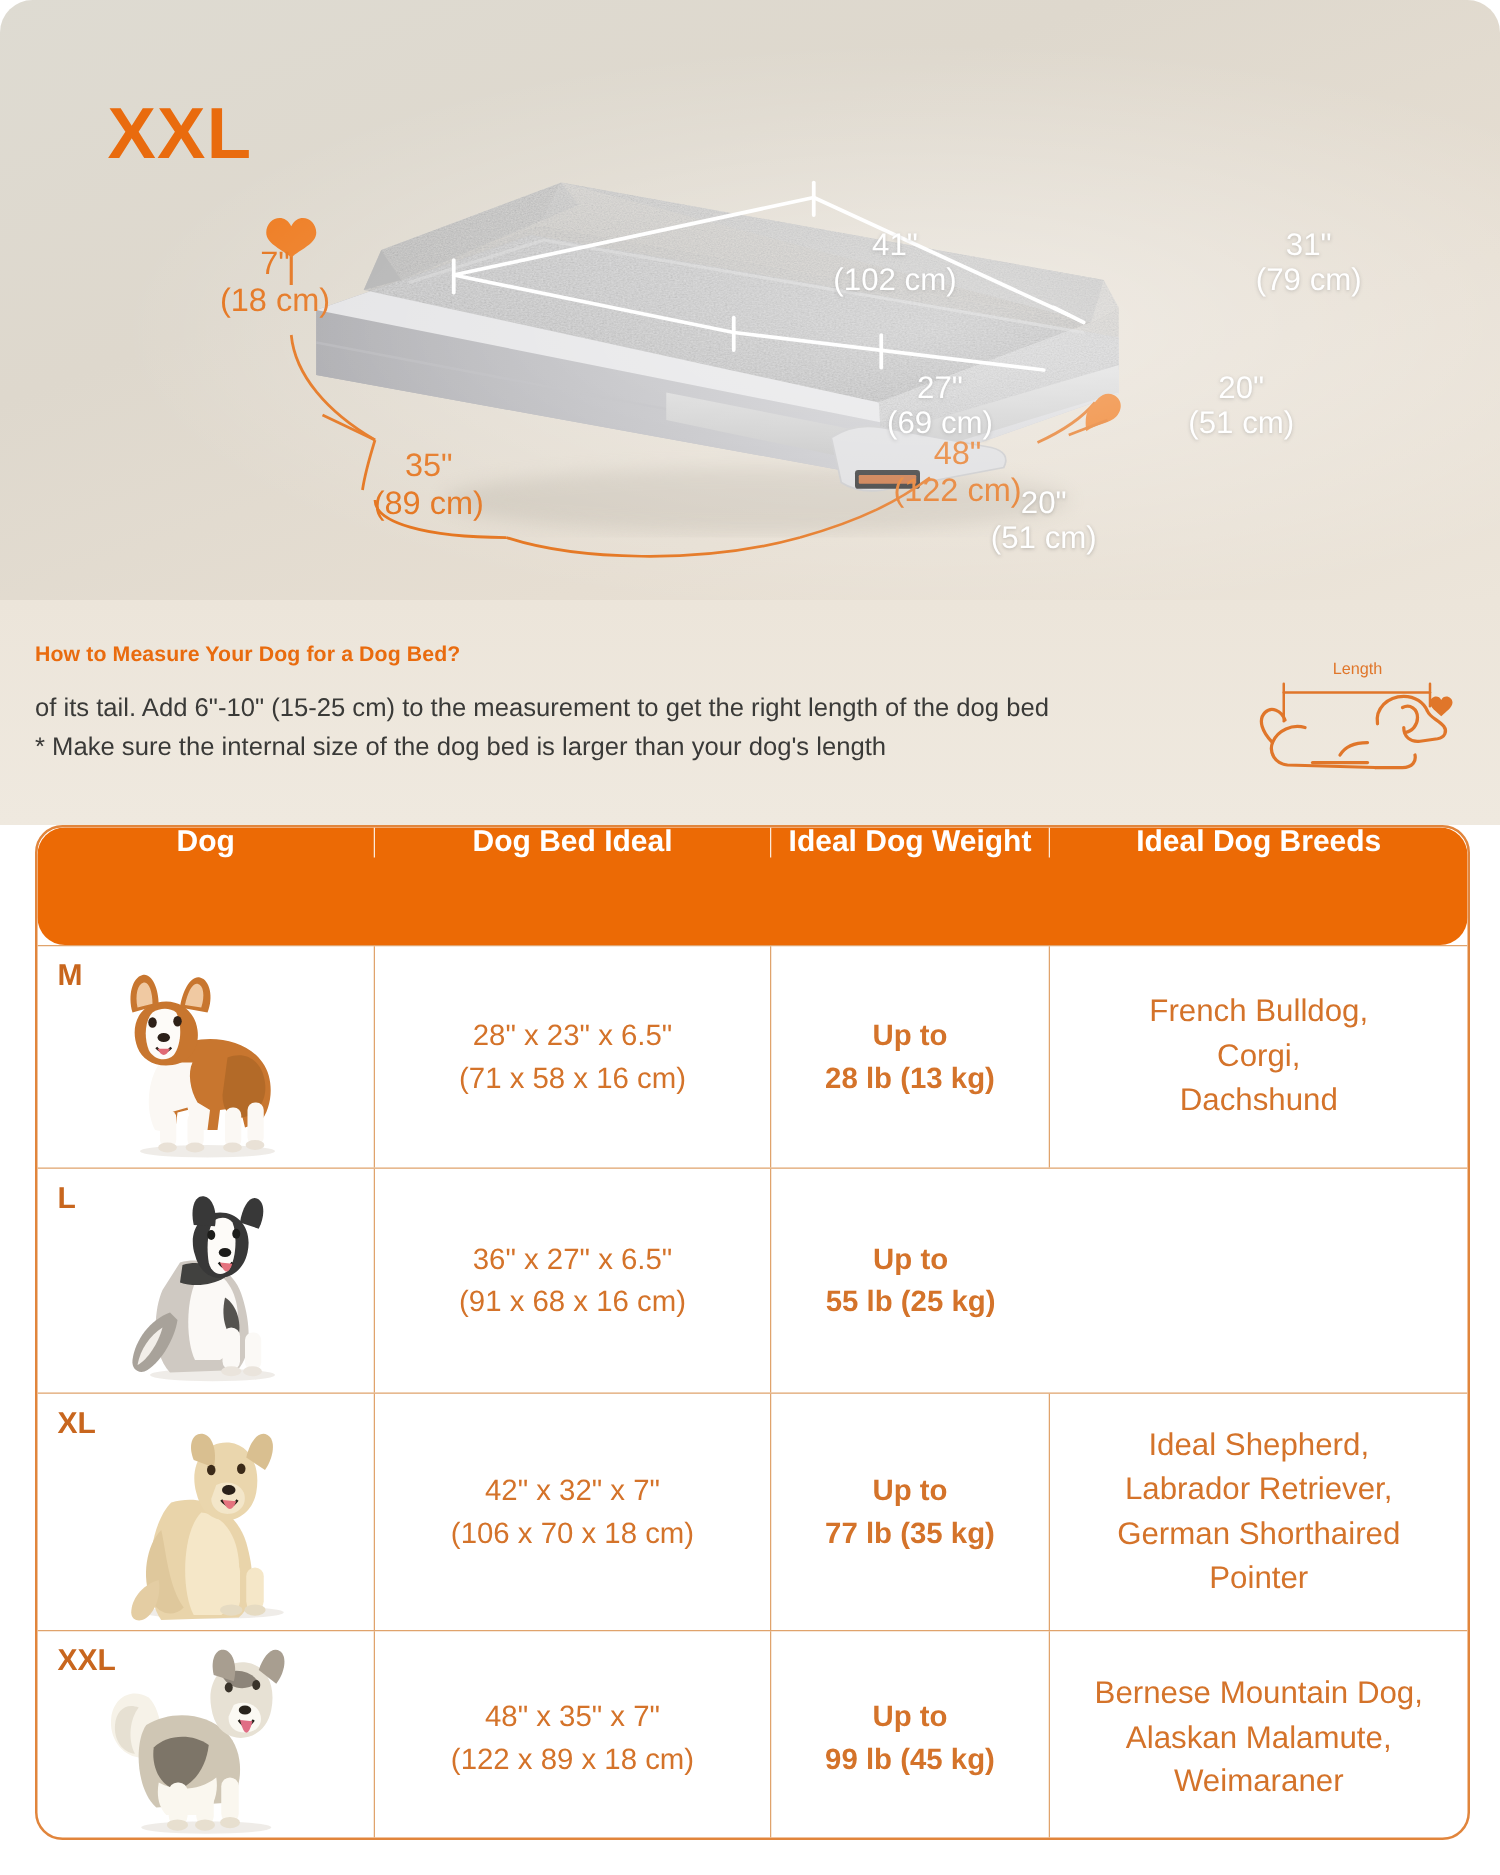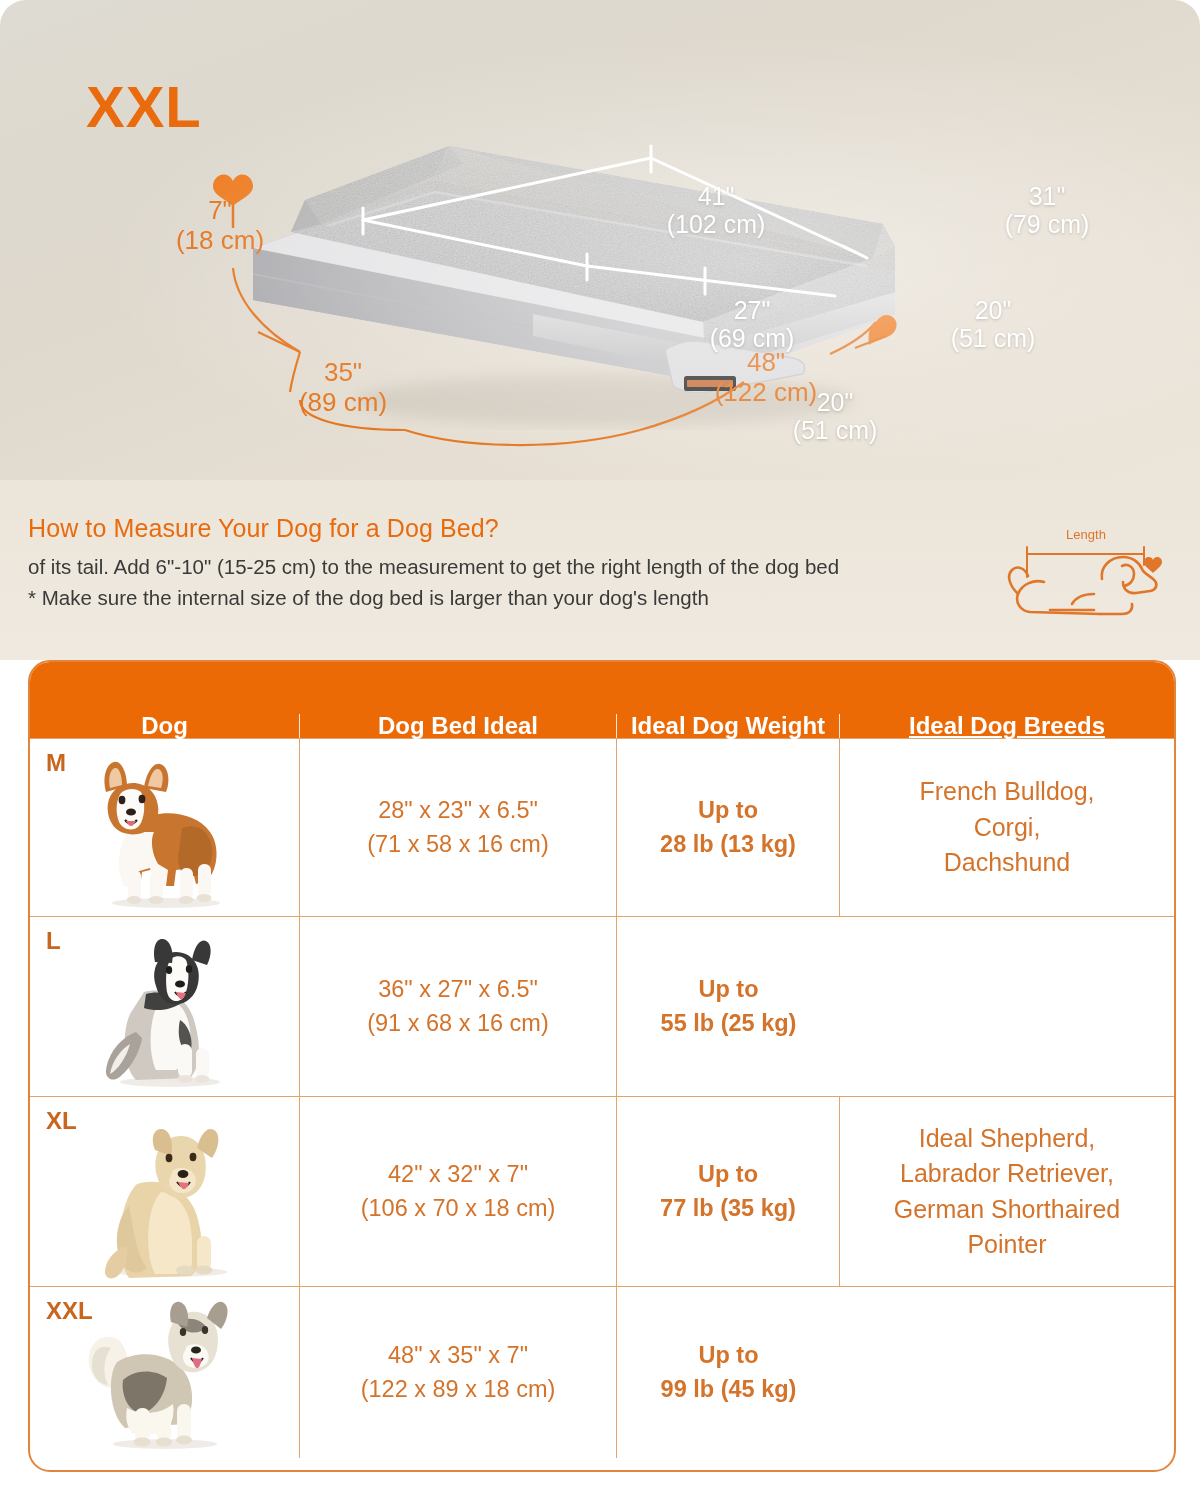--- a/index.html
+++ b/index.html
@@ -48,40 +48,41 @@
   .d20b { left: 520px; top: 288px; width: 160px; }
   .d7   { left: 160px; top: 196px; width: 120px; }
   .d35  { left: 268px; top: 358px; width: 150px; }
   .d48  { left: 676px; top: 348px; width: 180px; }
 
   
   .measure { position:absolute; left:0; top:480px; width:1200px; height:180px;
              background: linear-gradient(180deg,#ece5da 0%, #efe9df 100%); }
   .measure h2 {
     position:absolute; left:28px; top:34px;
-    font-size:25px; font-weight:normal; color:#E96B0E; letter-spacing:.1px;
+    font-size:17px; font-weight:bold; color:#E96B0E; letter-spacing:.1px;
   }
   .m-body { position:absolute; left:28px; top:72px; width: 950px; color:#3a3a38; font-size:20.5px; line-height:1.5; }
   .m-body b { color:#1d1d1b; font-weight:bold; }
   .m-line { display:block; }
 
   .dog-diagram { position:absolute; left:1002px; top:522px; width:176px; height:118px; }
 
   
   .tbl {
     position:absolute; left:28px; top:660px; width:1148px; height:812px;
     border:2px solid #E1853C; border-radius:22px; background:#fff; overflow:hidden;
   }
   .thead {
-    display:flex; height:76px; background:#EC6A05; color:#fff;
-    align-items:flex-end;
+    display:flex; height:94px; background:#EC6A05; color:#fff;
+    align-items:flex-start;
+    border-radius:22px;
   }
   .thead .th { font-size:24px; font-weight:bold; text-align:center; line-height:1;
                border-right:1.5px solid rgba(255,255,255,.85); }
-  .thead .th:last-child { border-right:none;text-decoration:underline; }
+  .thead .th:last-child { border-right:none; }
 
   .trow { display:flex; border-top:1.5px solid #E0A36C; }
   .trow .td { border-right:1.5px solid #E0A36C; position:relative; }
   .trow .td:last-child { border-right:none; }
 
   .c1 { width:270px; flex:0 0 270px; }
   .c2 { width:317px; flex:0 0 317px; }
   .c3 { width:223px; flex:0 0 223px;font-weight:bold; }
   .c4 { width:334px; flex:0 0 334px; }
 
@@ -525,16 +526,23 @@
           <span>48" x 35" x 7"</span>
           <span>(122 x 89 x 18 cm)</span>
         </div>
       </div>
       <div class="td c3">
         <div class="cell-txt">
           <span>Up to</span>
           <span>99 lb (45 kg)</span>
         </div>
       </div>
+      <div class="td c4">
+        <div class="cell-txt breeds">
+          <span>Bernese Mountain Dog,</span>
+          <span>Alaskan Malamute,</span>
+          <span>Weimaraner</span>
+        </div>
+      </div>
     </div>
 
   </div>
 </div>
 
 </body></html>

